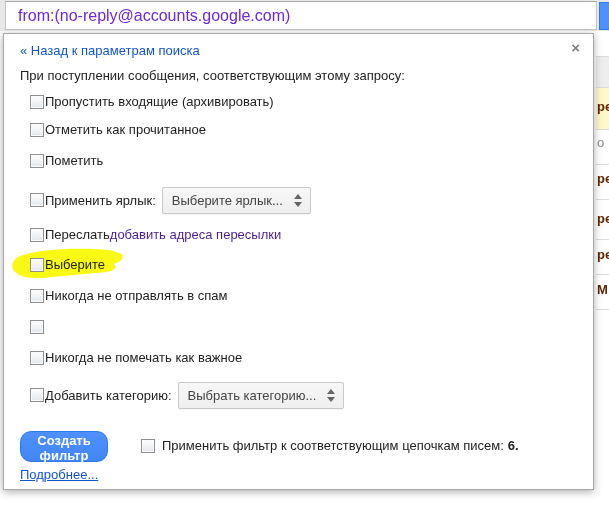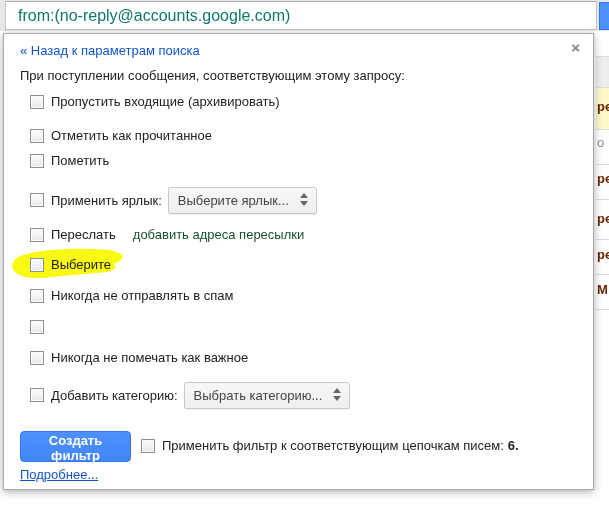--- a/index.html
+++ b/index.html
@@ -5,60 +5,60 @@
   html,body{margin:0;padding:0;}
   body{
     width:609px;height:507px;position:relative;overflow:hidden;
     background:#ffffff;font-family:"Liberation Sans",sans-serif;
   }
   
   .topbar{position:absolute;left:0;top:0;width:609px;height:31px;background:#e8e8e8;}
   .search-input{
     position:absolute;left:5px;top:1px;width:566px;height:27px;
     border:1px solid #c4c4c4;border-top-color:#ababab;background:#fff;
-    font-family:"Liberation Sans",sans-serif;font-size:16px;color:#0f766e;
+    font-family:"Liberation Sans",sans-serif;font-size:16px;color:#6d28d9;
     padding:0 12px;outline:none;
   }
   .search-btn{position:absolute;left:599px;top:2px;width:10px;height:28px;background:#4d90fe;border:1px solid #3079ed;border-right:none;box-sizing:border-box;}
   
   .bg-col{position:absolute;left:596px;top:31px;width:13px;height:476px;background:#fff;}
   .bg-col .sep{position:absolute;left:0;width:13px;height:1px;background:#dcdcdc;}
   .band-toolbar{position:absolute;left:0;top:26px;width:13px;height:31px;background:#ededed;}
   .band-yellow{position:absolute;left:0;top:57px;width:13px;height:42px;background:#fdf7c9;}
   .bg-letter{position:absolute;left:1px;font-size:13px;font-weight:bold;color:#642500;white-space:nowrap;}
   .bg-letter.read{color:#8a8a8a;font-weight:normal;}
   
   .dialog{
     position:absolute;left:3px;top:33px;width:591px;height:457px;background:#fff;
     border:1px solid #a8a8a8;box-shadow:0 2px 8px rgba(0,0,0,0.32);box-sizing:border-box;
   }
   .back-link{position:absolute;left:16px;top:9px;font-size:13px;color:#1155cc;text-decoration:none;white-space:nowrap;cursor:pointer;}
   .close-x{position:absolute;right:13px;top:6px;font-size:15px;font-weight:bold;color:#808080;cursor:pointer;line-height:15px;}
   .intro{position:absolute;left:16px;top:34px;font-size:13px;color:#222;white-space:nowrap;}
   .opt-row{position:absolute;left:26px;display:flex;align-items:center;font-size:13px;color:#222;white-space:nowrap;z-index:1;}
-  .opt-row .lbl{margin-left:7px;}
+  .opt-row .lbl{margin-left:1px;}
   .cb{
     width:12px;height:12px;flex:0 0 12px;border:1px solid #8f8f8f;box-sizing:content-box;
     background:linear-gradient(180deg,#fdfdfd 0%,#eef1f4 60%,#e2e6ea 100%);
     box-shadow:inset 0 0 0 1px #fbfbfb;cursor:pointer;
   }
   .select{
-    display:inline-flex;margin-left:6px;
+    display:inline-flex;align-items:center;margin-left:6px;
     padding:5px 8px 5px 9px;border:1px solid #c9c9c9;border-radius:2px;
     background:linear-gradient(180deg,#f7f7f7,#efefef);
     color:#444;font-size:13px;cursor:pointer;box-shadow:0 1px 1px rgba(0,0,0,0.05);
   }
   .spinner{display:inline-flex;flex-direction:column;margin-left:11px;row-gap:3px;}
   .tri-up{width:0;height:0;border-left:4px solid transparent;border-right:4px solid transparent;border-bottom:5px solid #666;}
   .tri-down{width:0;height:0;border-left:4px solid transparent;border-right:4px solid transparent;border-top:5px solid #666;}
-  .fwd-link{margin-left:17px;color:#14532d;text-decoration:none;cursor:pointer;}
+  .fwd-link{color:#4c1d95;text-decoration:none;cursor:pointer;}
   .hl-blob{position:absolute;left:4px;top:211px;width:120px;height:38px;z-index:0;pointer-events:none;}
   .create-btn{
-    position:absolute;left:16px;top:397px;width:111px;height:31px;
-    background:linear-gradient(180deg,#4d90fe,#4285f4);border:1px solid #3079ed;border-radius:4px;
+    position:absolute;left:16px;top:397px;width:88px;height:31px;
+    background:linear-gradient(180deg,#4d90fe,#4285f4);border:1px solid #3079ed;border-radius:11px;
     color:#fff;font-family:"Liberation Sans",sans-serif;font-size:13px;font-weight:bold;cursor:pointer;
   }
   .apply-row{position:absolute;left:137px;top:404px;display:flex;align-items:flex-end;font-size:13px;color:#222;white-space:nowrap;}
   .apply-row .lbl{margin-left:7px;}
   .apply-count{font-weight:bold;margin-left:4px;}
   .more-link{position:absolute;left:16px;top:433px;font-size:13px;color:#1155cc;text-decoration:underline;cursor:pointer;text-align:right;}
 </style>
 </head>
 <body>
 
@@ -91,21 +91,21 @@
   <a class="back-link">« Назад к параметрам поиска</a>
   <span class="close-x">×</span>
 
   <div class="intro">При поступлении сообщения, соответствующим этому запросу:</div>
 
   <div class="opt-row" style="top:60px">
     <span class="cb"></span>
     <span class="lbl">Пропустить входящие (архивировать)</span>
   </div>
 
-  <div class="opt-row" style="top:94px">
+  <div class="opt-row" style="top:88px">
     <span class="cb"></span>
     <span class="lbl">Отметить как прочитанное</span>
   </div>
 
   <div class="opt-row" style="top:119px">
     <span class="cb"></span>
     <span class="lbl">Пометить</span>
   </div>
 
   <div class="opt-row" style="top:152px;height:28px">

